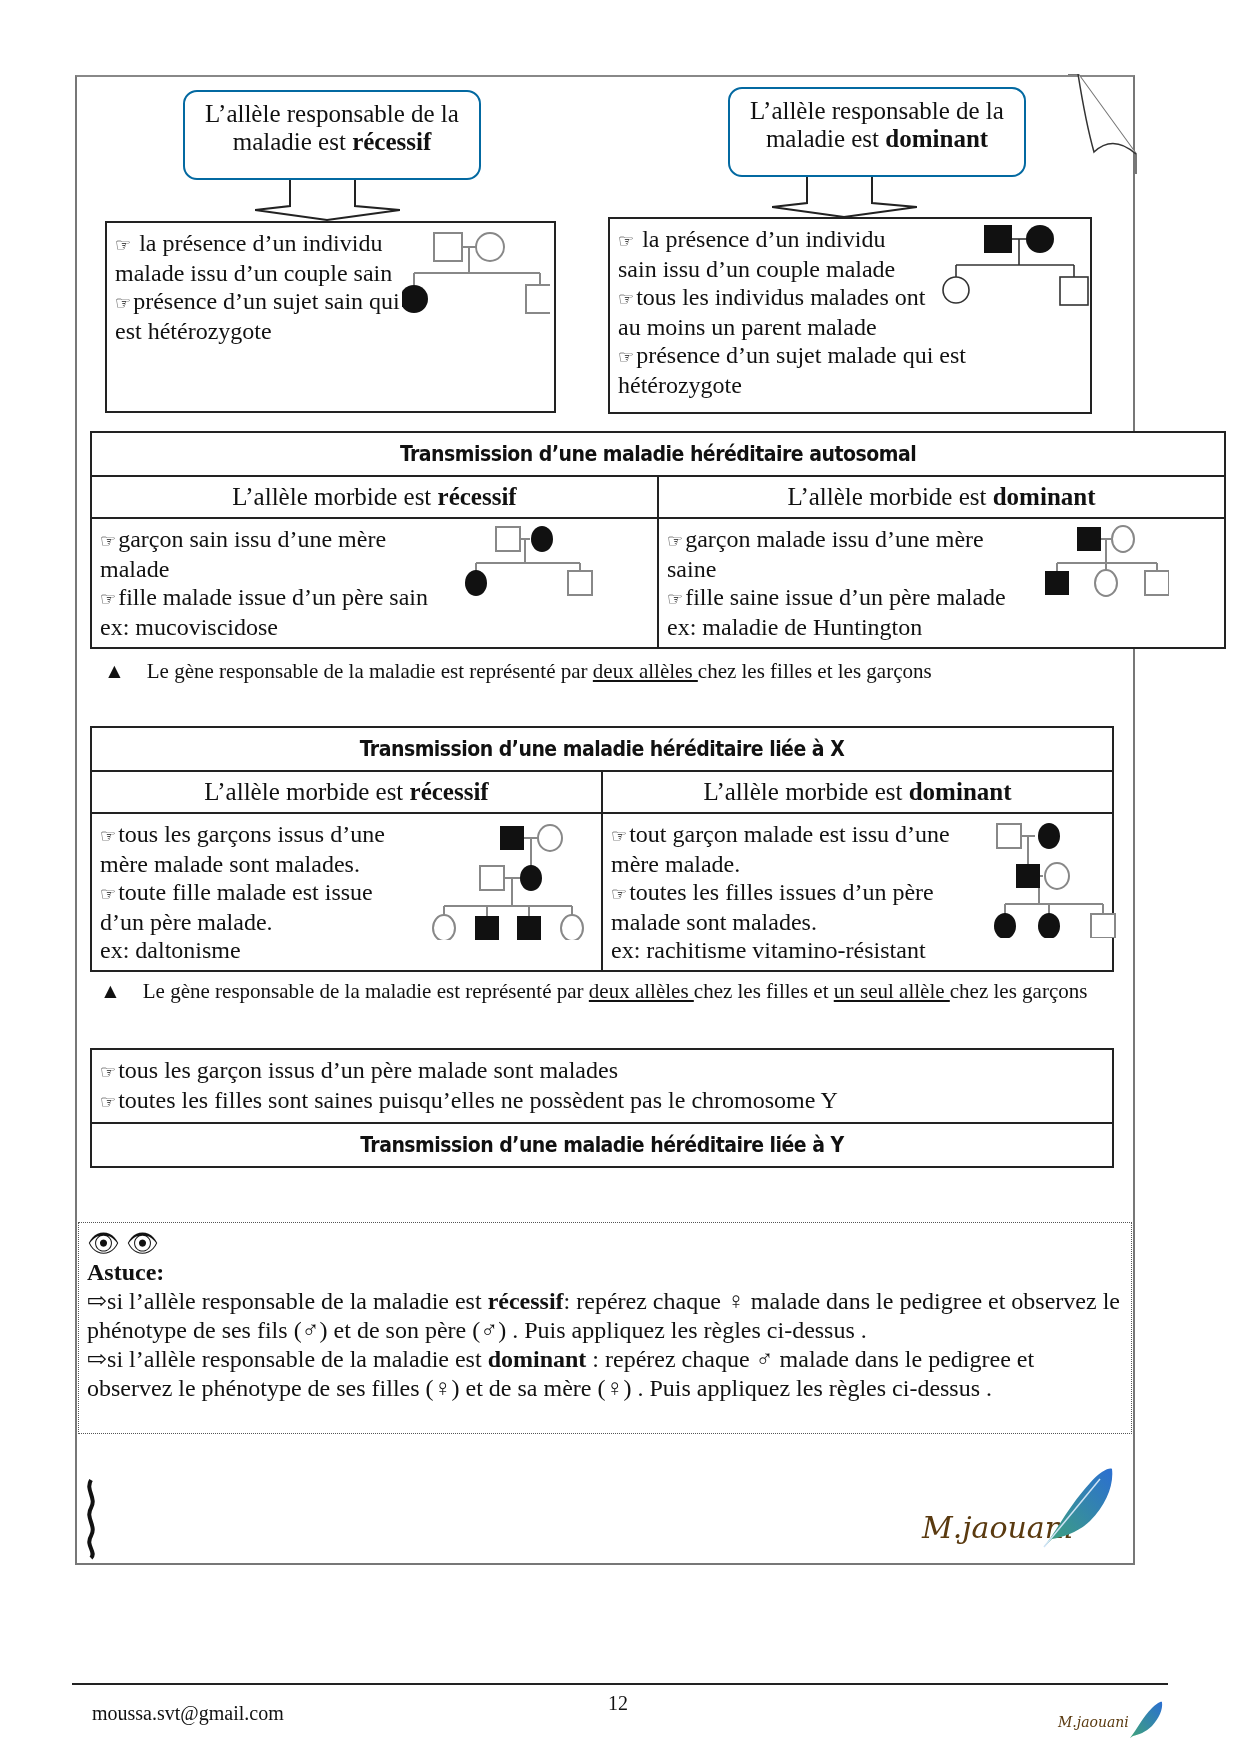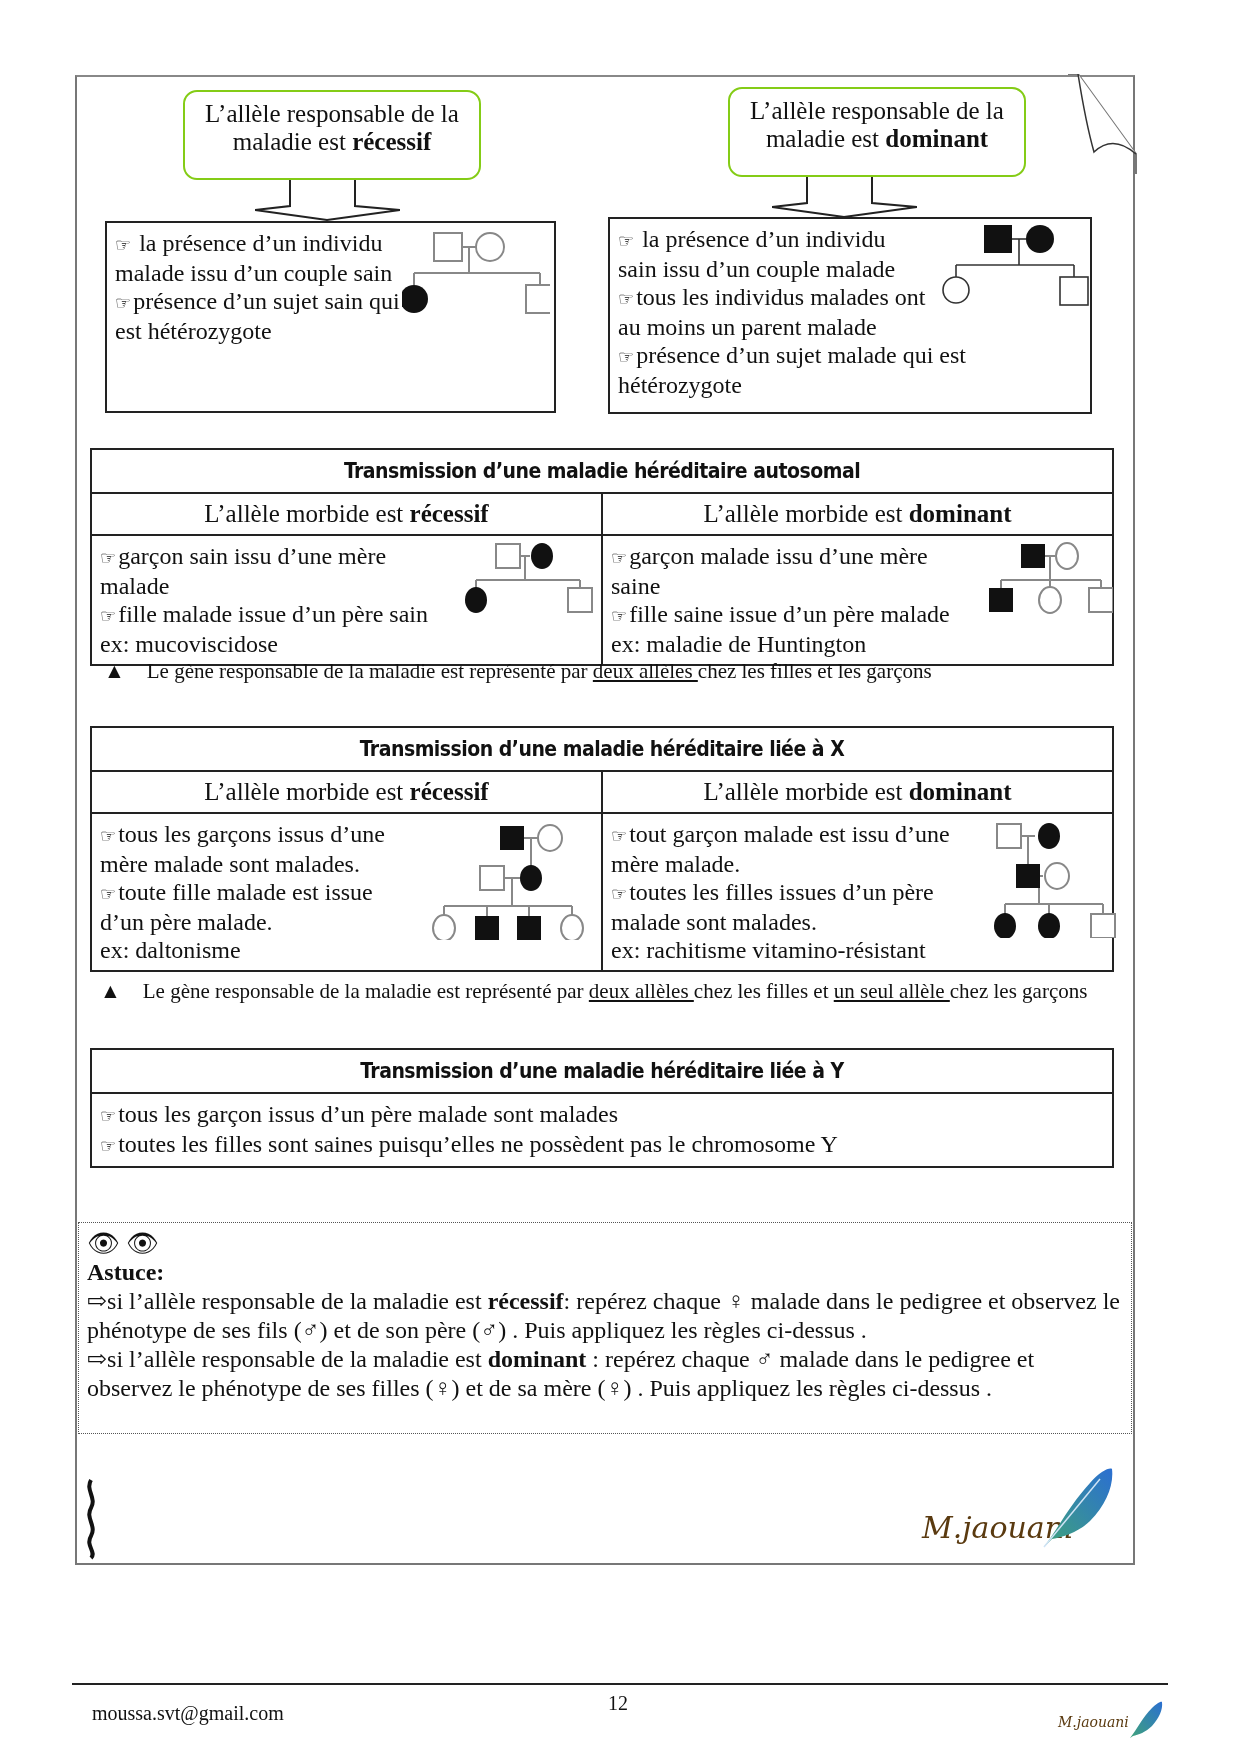--- a/index.html
+++ b/index.html
@@ -1,21 +1,21 @@
 <!DOCTYPE html>
 <html><head>
 <meta charset="utf-8">
 <style>
   html, body { margin:0; padding:0; background:#fff; }
   body { width:1240px; height:1754px; position:relative; overflow:hidden;
          font-family:"Liberation Serif","DejaVu Serif",serif; color:#111; }
   .frame { position:absolute; left:75px; top:75px; width:1060px; height:1490px;
            border:2px solid #777; border-top-color:#888; box-sizing:border-box; }
   .corner { position:absolute; left:1068px; top:74px; width:70px; height:100px; }
-  .callout { position:absolute; border:2px solid #84cc16; border-radius:14px; background:#fff;
+  .callout { position:absolute; border:2px solid #0369a1; border-radius:14px; background:#fff;
              text-align:center; font-size:25px; line-height:28px; padding:8px 10px; box-sizing:border-box; }
   .arrow { position:absolute; }
   .box { position:absolute; border:2px solid #222; box-sizing:border-box; background:#fff;
          font-size:24px; line-height:28px; padding:6px 8px; }
   .ped { position:absolute; }
   table.tx { position:absolute; border-collapse:collapse; background:#fff; }
   table.tx td { border:2px solid #222; vertical-align:top; padding:0; }
   .thead { font-family:"DejaVu Sans Condensed","DejaVu Sans",sans-serif; font-weight:bold;
            font-size:21px; text-align:center; height:42px; vertical-align:middle !important;
            letter-spacing:-0.5px; transform-origin:center; }
@@ -85,21 +85,21 @@
         <line x1="79" y1="16" x2="79" y2="42"></line>
       <line x1="16" y1="42" x2="134" y2="42"></line>
         <line x1="16" y1="42" x2="16" y2="54"></line>
         <line x1="134" y1="42" x2="134" y2="54"></line>
       <circle cx="16" cy="67" r="13"></circle>
       <rect x="120" y="54" width="28" height="28"></rect>
     </g>
   </svg>
 </div>
 
-<table class="tx" style="left:90px;top:448px;width:1024px;">
+<table class="tx" style="left:90px;top:431px;width:1136px;">
   <tbody>
       <tr>
         <td colspan="2" class="thead">Transmission d’une maladie héréditaire autosomal</td>
       </tr>
   <tr>
     <td class="subh" style="width:50%;"><span>L’allèle morbide est </span><b>récessif</b></td>
     <td class="subh"><span>L’allèle morbide est </span><b>dominant</b></td>
   </tr>
   <tr style="height:128px;">
     <td class="cell">
@@ -210,29 +210,29 @@
     </td>
   </tr>
 </tbody>
   </table>
 <div class="note" style="left:98px;top:978px;width:1016px;">
   <span style="margin-right:22px;margin-left:2px;">▲</span><span>Le gène responsable de la maladie est représenté par </span><u>deux allèles </u><span>chez les filles et </span><u>un seul allèle </u><span>chez les garçons</span>
 </div>
 
 <table class="tx" style="left:90px;top:1048px;width:1024px;">
   <tbody>
-      <tr>
+      <tr style="height:74px;">
+    <td class="cell">
+      <div><span class="hand">☞</span><span>tous les garçon issus d’un père malade sont malades</span></div>
+      <div><span class="hand">☞</span><span>toutes les filles sont saines puisqu’elles ne possèdent pas le chromosome Y</span></div>
+    </td>
+  </tr>
+  <tr>
         <td class="thead">Transmission d’une maladie héréditaire liée à Y</td>
       </tr>
-  <tr style="height:74px;">
-    <td class="cell">
-      <div><span class="hand">☞</span><span>tous les garçon issus d’un père malade sont malades</span></div>
-      <div><span class="hand">☞</span><span>toutes les filles sont saines puisqu’elles ne possèdent pas le chromosome Y</span></div>
-    </td>
-  </tr>
 </tbody>
   </table>
 
 <div class="astuce">
   <div class="eyes"><span>👁</span><span>👁</span></div>
   <div><b>Astuce:</b></div>
   <div><span>⇨</span><span>si l’allèle responsable de la maladie est </span><b>récessif</b><span>: repérez chaque ♀ malade dans le pedigree et observez le phénotype de  ses fils (♂) et de son père (♂) . Puis appliquez les règles ci-dessus .</span></div>
   <div><span>⇨</span><span>si l’allèle responsable de la maladie est </span><b>dominant</b><span> : repérez chaque ♂ malade dans le pedigree et observez le phénotype de  ses filles (♀) et de sa mère (♀) . Puis appliquez les règles ci-dessus .</span></div>
 </div>
 

